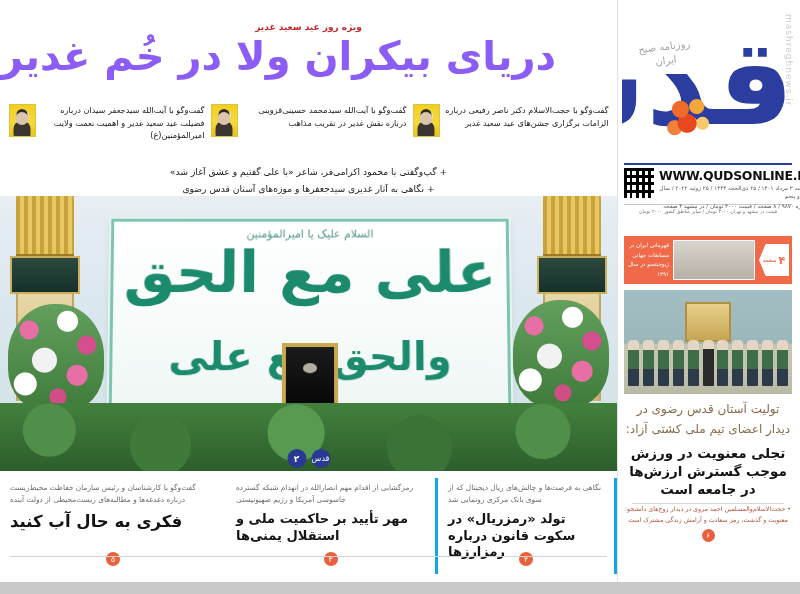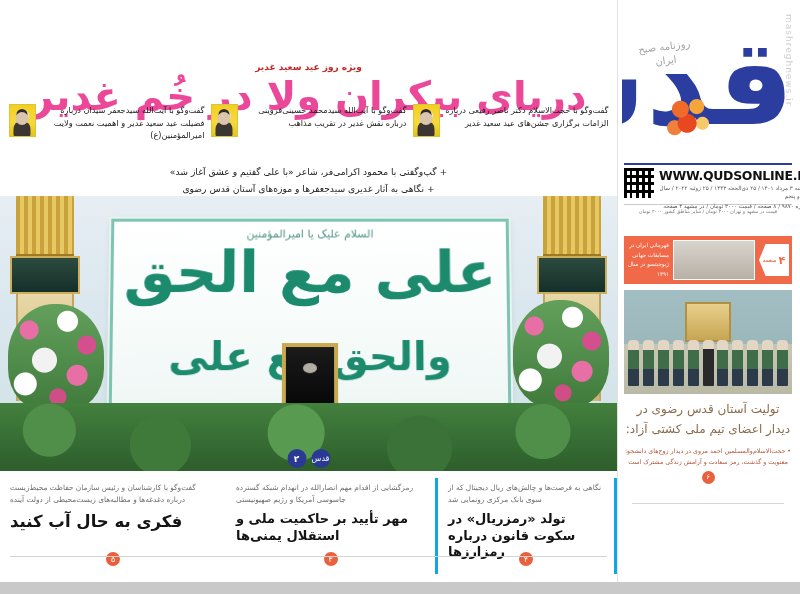--- a/index.html
+++ b/index.html
@@ -11,21 +11,21 @@
     overflow: hidden;
   }
   #page {
     position: relative;
     width: 800px; height: 594px;
     background: #ffffff;
     overflow: hidden;
   }
 
   
-  .rtl { direction: rtl; text-align: right; margin-top: 40px; }
+  .rtl { direction: rtl; text-align: right; }
   .ctr { text-align: center; }
 
   
   #main-col {
     position: absolute;
     left: 0; top: 0;
     width: 617px; height: 594px;
     background: #ffffff;
   }
 
@@ -35,22 +35,22 @@
     text-align: center;
     color: #c62626;
     font-size: 9px;
     font-weight: bold;
     letter-spacing: .2px;
   }
 
   
   #headline {
     position: absolute; top: 33px; left: 0; width: 617px;
-    text-align: center;
-    color: #ec4899;
+    text-align: left;
+    color: #8b5cf6;
     font-size: 40px;
     font-weight: bold;
     line-height: 1.18;
     letter-spacing: -1px;
     white-space: nowrap;
   }
 
   
   #interview-strip {
     position: absolute; top: 104px; left: 8px;
@@ -643,20 +643,21 @@
         <div class="person"></div>
         <div class="person"></div>
         <div class="person"></div>
         <div class="person"></div>
         <div class="person"></div>
       </div>
     </div>
 
     <div id="rail-story">
       <div id="rail-over">تولیت آستان قدس رضوی در دیدار اعضای تیم ملی کشتی آزاد:</div>
+      <div id="rail-title">تجلی معنویت در ورزش موجب گسترش ارزش‌ها در جامعه است</div>
       <div id="rail-body">• حجت‌الاسلام‌والمسلمین احمد مروی در دیدار زوج‌های دانشجو: معنویت و گذشت، رمز سعادت و آرامش زندگی مشترک است</div>
       <div id="rail-num">۶</div>
     </div>
 
     <div id="rail-rule"></div>
 
   </div>
 
   <div id="bottom-bar"></div>
 </div>

